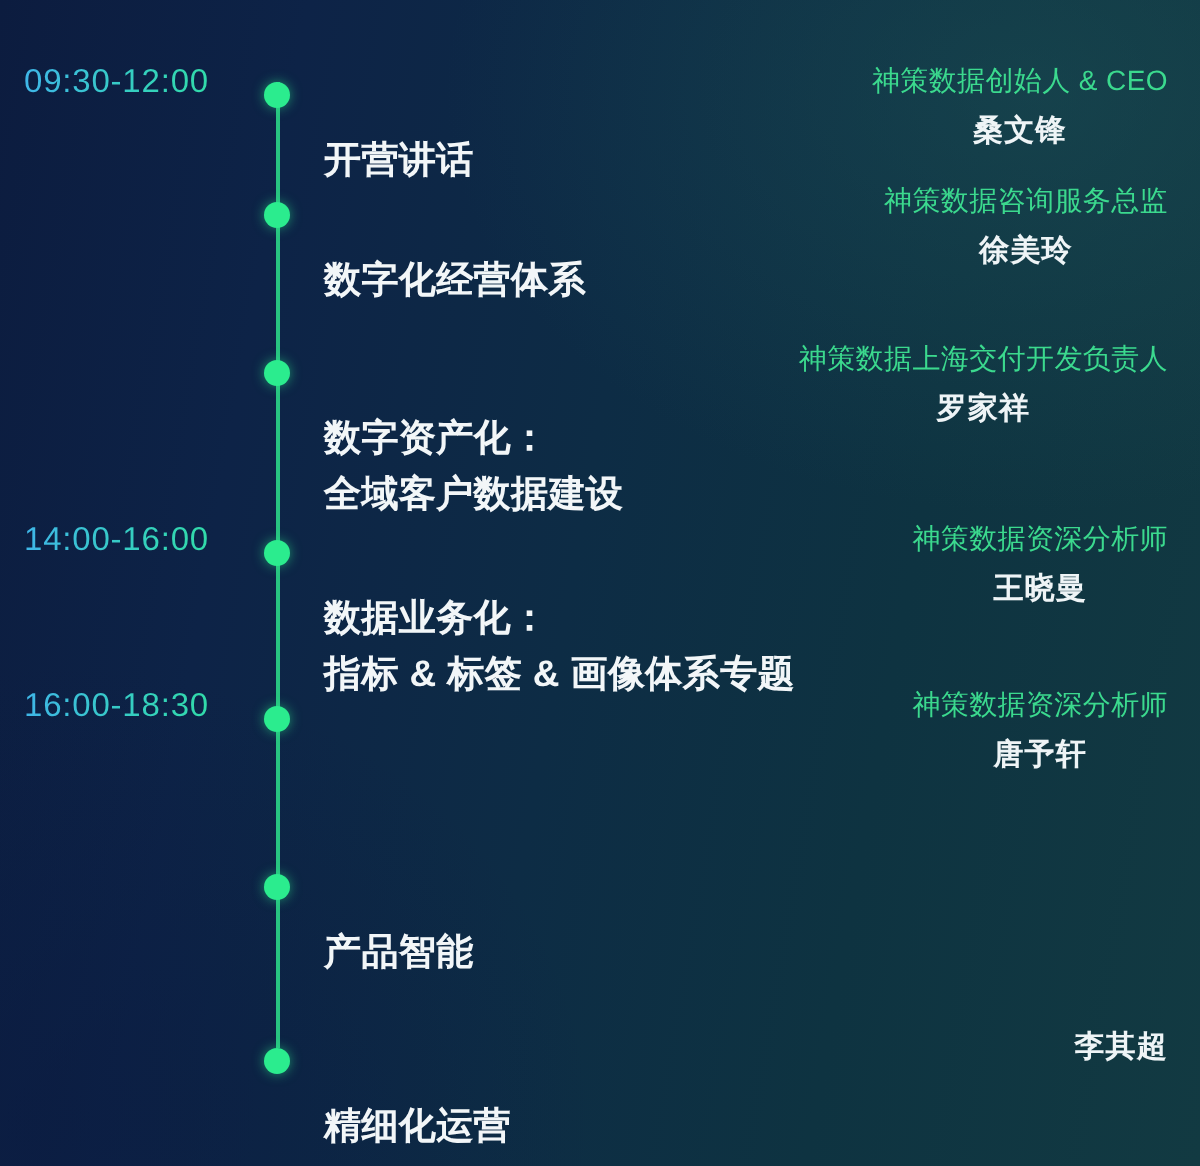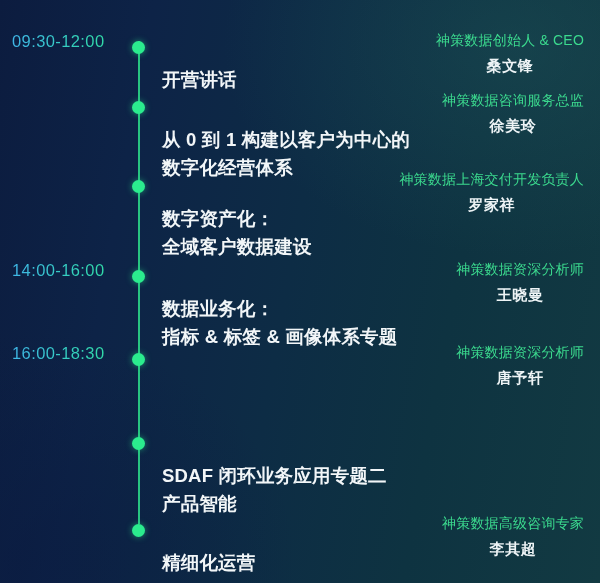--- a/index.html
+++ b/index.html
@@ -131,21 +131,21 @@
         <div class="row-dot"></div>
         <div class="row-time">09:30-12:00</div>
         <div class="row-title"><span>开营讲话</span></div>
         <div class="row-speaker">
           <span class="speaker-role">神策数据创始人 &amp; CEO</span>
           <span class="speaker-name">桑文锋</span>
         </div>
       </div>
       <div class="agenda-row" style="top: 101px;">
         <div class="row-dot"></div>
-        <div class="row-title"><span>从 0 到 1 构建以客户为中心的</span><span class="title-line-2">数字化经营体系</span></div>
+        <div class="row-title"><span class="title-line-2">数字化经营体系</span></div>
         <div class="row-speaker">
           <span class="speaker-role">神策数据咨询服务总监</span>
           <span class="speaker-name">徐美玲</span>
         </div>
       </div>
       <div class="agenda-row" style="top: 180px;">
         <div class="row-dot"></div>
         <div class="row-title"><span>数字资产化：</span><span class="title-line-2">全域客户数据建设</span></div>
         <div class="row-speaker">
           <span class="speaker-role">神策数据上海交付开发负责人</span>
@@ -165,27 +165,26 @@
         <div class="row-dot"></div>
         <div class="row-time">16:00-18:30</div>
         <div class="row-title"></div>
         <div class="row-speaker">
           <span class="speaker-role">神策数据资深分析师</span>
           <span class="speaker-name">唐予轩</span>
         </div>
       </div>
       <div class="agenda-row" style="top: 437px;">
         <div class="row-dot"></div>
-        <div class="row-title"><span>SDAF 闭环业务应用专题二</span><span class="title-line-2">产品智能</span></div>
+        <div class="row-title"><span class="title-line-2">产品智能</span></div>
         <div class="row-speaker">
         </div>
       </div>
       <div class="agenda-row" style="top: 524px;">
         <div class="row-dot"></div>
         <div class="row-title"><span class="title-line-2">精细化运营</span></div>
         <div class="row-speaker">
-          <span class="speaker-role">神策数据高级咨询专家</span>
           <span class="speaker-name">李其超</span>
         </div>
       </div>
     </div>
 
 </div>
 
 </body></html>

